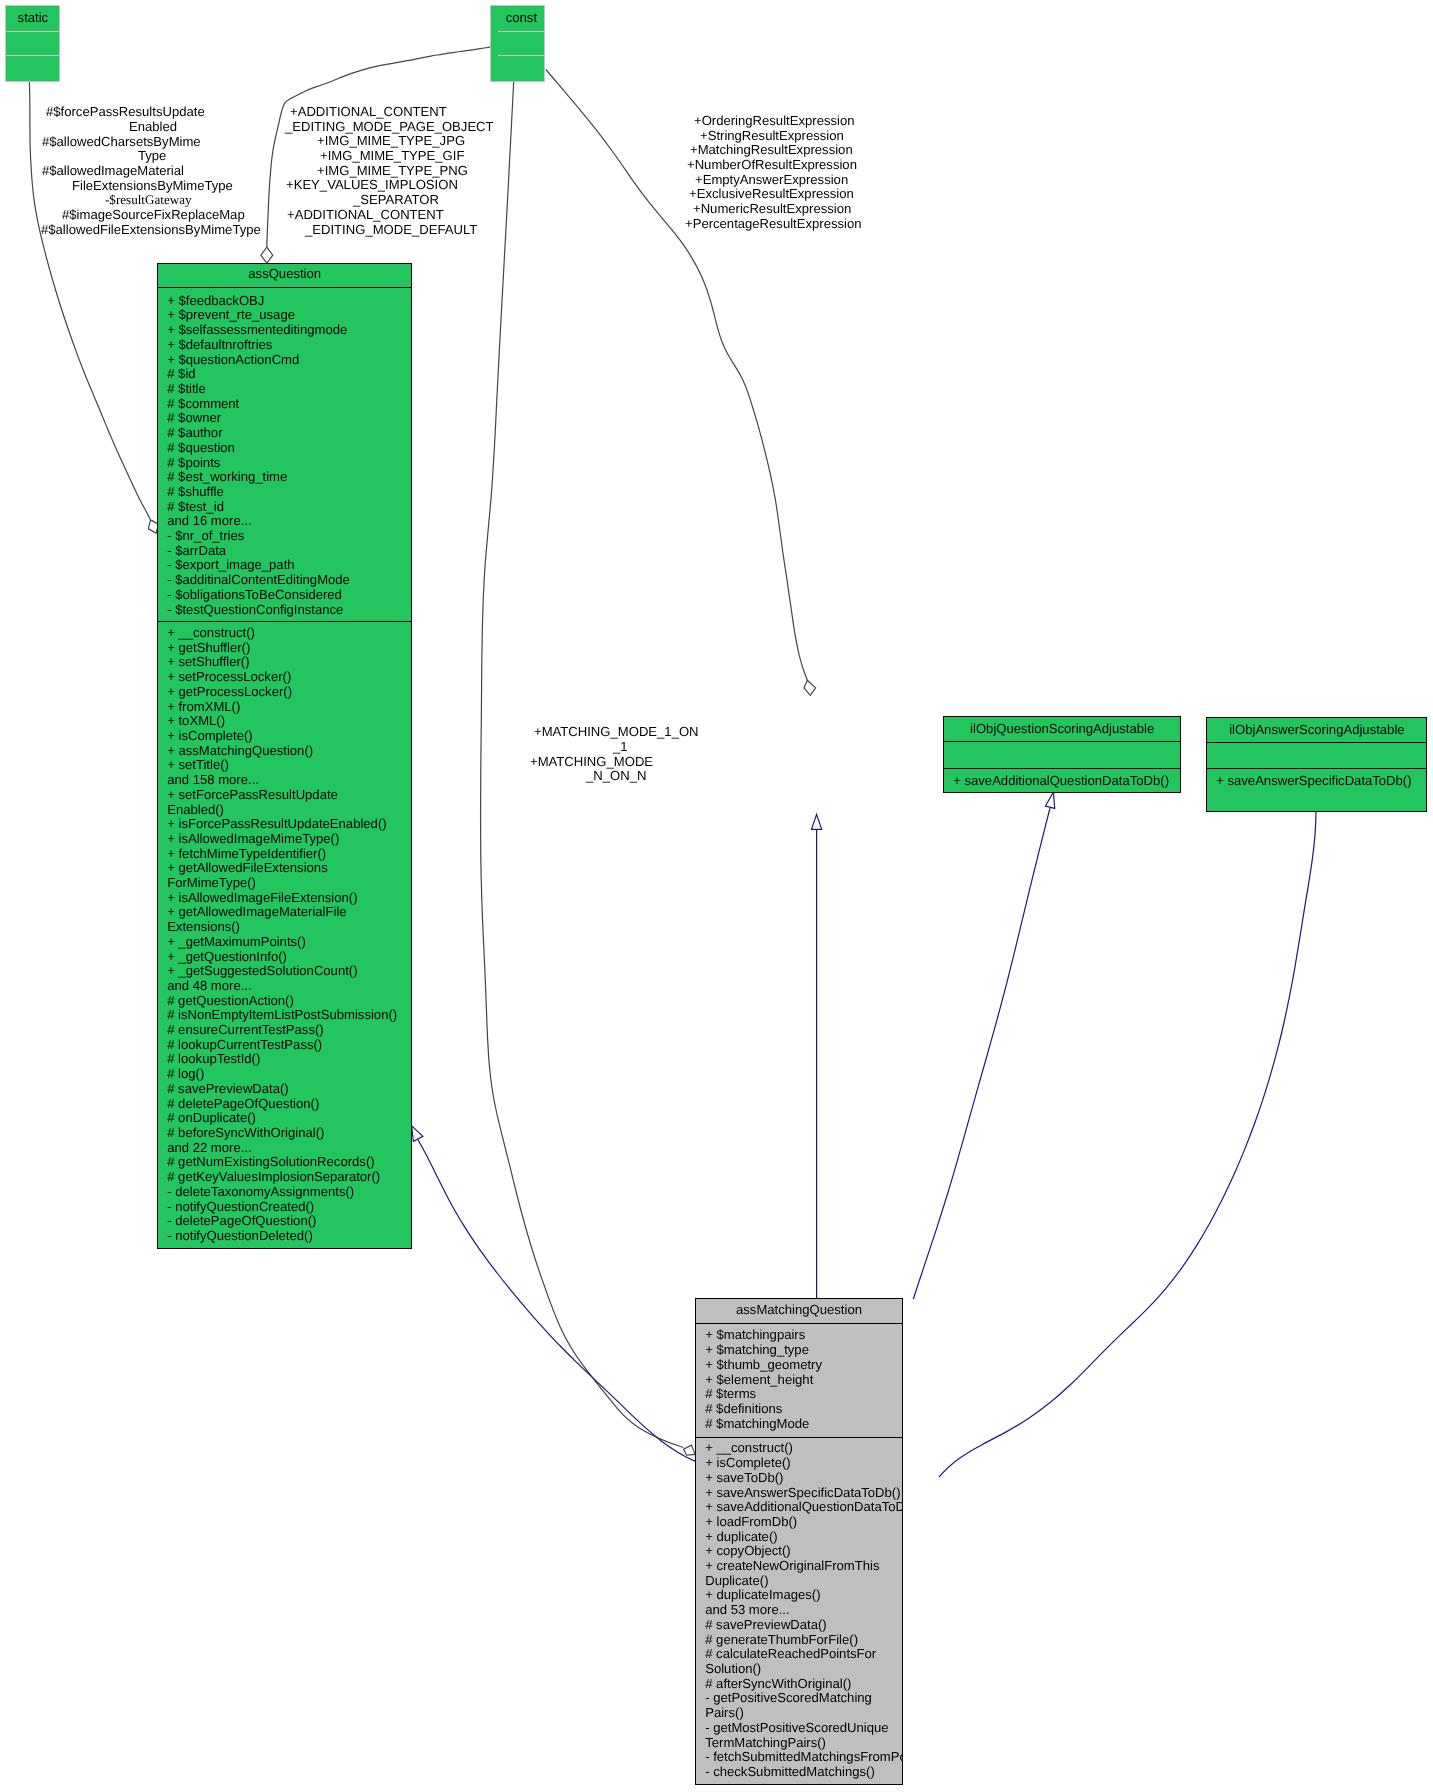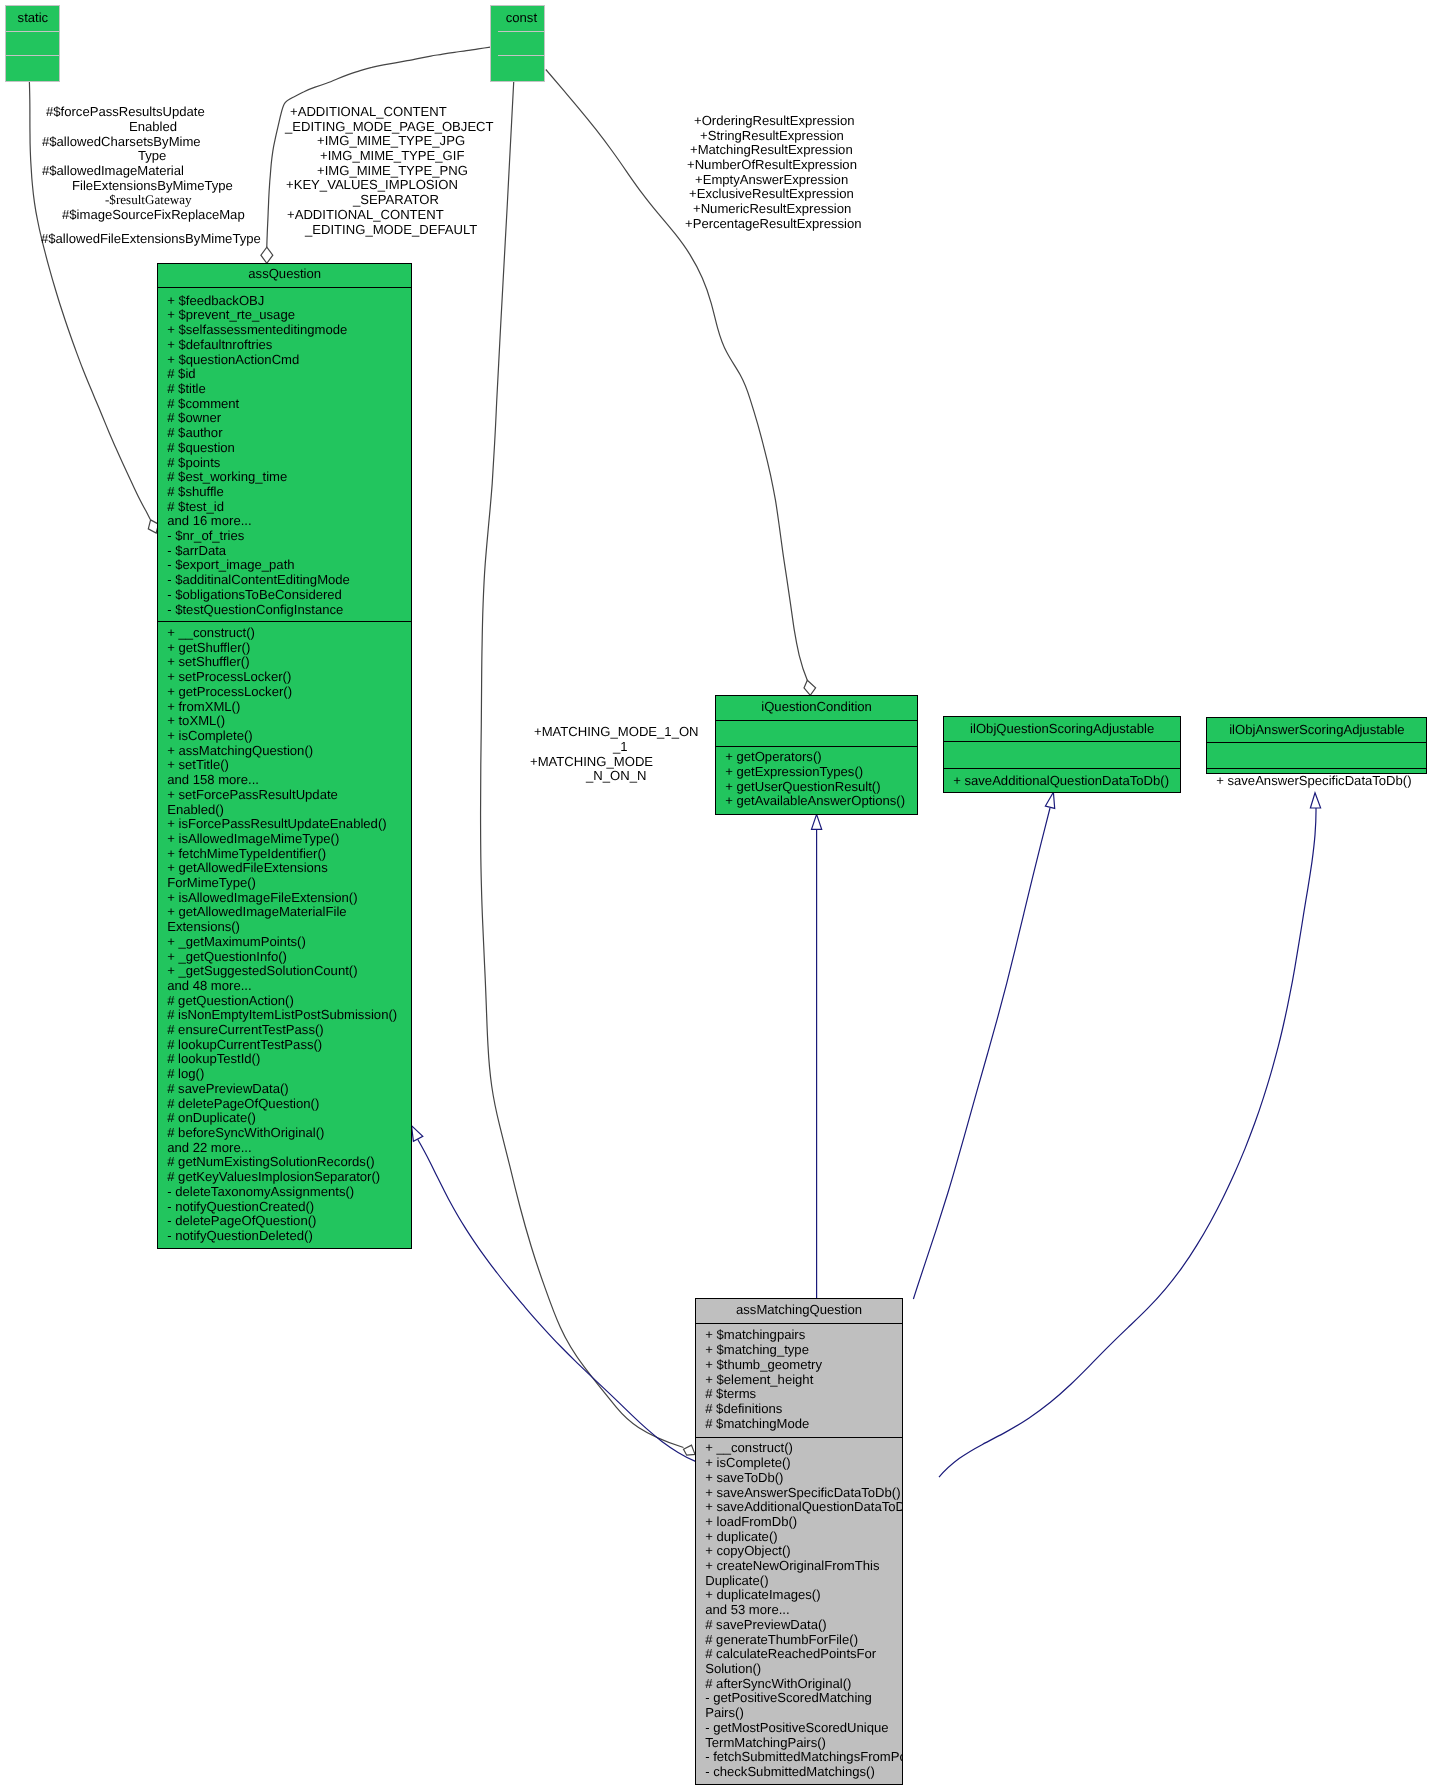--- a/index.html
+++ b/index.html
@@ -143,40 +143,29 @@
       <div class="row"># beforeSyncWithOriginal()</div>
       <div class="row">and 22 more...</div>
       <div class="row"># getNumExistingSolutionRecords()</div>
       <div class="row"># getKeyValuesImplosionSeparator()</div>
       <div class="row">- deleteTaxonomyAssignments()</div>
       <div class="row">- notifyQuestionCreated()</div>
       <div class="row">- deletePageOfQuestion()</div>
       <div class="row">- notifyQuestionDeleted()</div>
     </div>
   </div>
-  <div class="node" style="left:714.90px;top:694.90px;width:203.20px;height:120.40px;border-width:1.0px;">
-    <div class="hdr" style="height:24.80px;padding-top:3.60px;border-bottom-width:1.0px;">iQuestionCondition</div>
-    <div class="sec top" style="height:25.90px;padding-top:0.00px;border-bottom-width:1.0px;">
-    </div>
-    <div class="sec" style="height:67.70px;padding-top:3.80px;">
-      <div class="row">+ getOperators()</div>
-      <div class="row">+ getExpressionTypes()</div>
-      <div class="row">+ getUserQuestionResult()</div>
-      <div class="row">+ getAvailableAnswerOptions()</div>
-    </div>
-  </div>
   <div class="node" style="left:942.80px;top:716.40px;width:238.40px;height:76.70px;border-width:1.0px;">
     <div class="hdr" style="height:25.20px;padding-top:4.70px;border-bottom-width:1.0px;">ilObjQuestionScoringAdjustable</div>
     <div class="sec top" style="height:26.00px;padding-top:0.00px;border-bottom-width:1.0px;">
     </div>
     <div class="sec" style="height:23.50px;padding-top:5.20px;">
       <div class="row">+ saveAdditionalQuestionDataToDb()</div>
     </div>
   </div>
-  <div class="node" style="left:1205.60px;top:716.70px;width:221.80px;height:57px;border-width:1.0px;">
+  <div class="node" style="left:1205.60px;top:716.70px;width:221.80px;height:95px;border-width:1.0px;">
     <div class="hdr" style="height:24.90px;padding-top:4.70px;border-bottom-width:1.0px;">ilObjAnswerScoringAdjustable</div>
     <div class="sec top" style="height:26.00px;padding-top:0.00px;border-bottom-width:1.0px;">
     </div>
     <div class="sec" style="height:23.70px;padding-top:5.20px;">
       <div class="row">+ saveAnswerSpecificDataToDb()</div>
     </div>
   </div>
   <div class="node hl" style="left:694.75px;top:1298.15px;width:208px;height:487.20px;border-width:1.5px;">
     <div class="hdr" style="height:25.00px;padding-top:3.55px;border-bottom-width:1.5px;">assMatchingQuestion</div>
     <div class="sec top" style="height:114.00px;padding-top:4.25px;border-bottom-width:1.5px;">
@@ -216,21 +205,21 @@
   </div>
   <div class="elabel">
     <div class="lline" style="left:45.9px;top:105.10px;">#$forcePassResultsUpdate</div>
     <div class="lline" style="left:129.4px;top:119.80px;">Enabled</div>
     <div class="lline" style="left:42.0px;top:134.50px;">#$allowedCharsetsByMime</div>
     <div class="lline" style="left:138.2px;top:149.20px;">Type</div>
     <div class="lline" style="left:42.0px;top:163.90px;">#$allowedImageMaterial</div>
     <div class="lline" style="left:71.5px;top:178.60px;">FileExtensionsByMimeType</div>
     <div class="lline" style="left:104.5px;top:193.30px;font-family:Liberation Serif, serif;">-$resultGateway</div>
     <div class="lline" style="left:61.5px;top:208.00px;">#$imageSourceFixReplaceMap</div>
-    <div class="lline" style="left:40.9px;top:222.70px;margin-top:9px;">#$allowedFileExtensionsByMimeType</div>
+    <div class="lline" style="left:40.9px;top:222.70px;">#$allowedFileExtensionsByMimeType</div>
   </div>
   <div class="elabel">
     <div class="lline" style="left:289.8px;top:104.90px;">+ADDITIONAL_CONTENT</div>
     <div class="lline" style="left:284.7px;top:119.60px;">_EDITING_MODE_PAGE_OBJECT</div>
     <div class="lline" style="left:316.9px;top:134.30px;">+IMG_MIME_TYPE_JPG</div>
     <div class="lline" style="left:319.7px;top:149.00px;">+IMG_MIME_TYPE_GIF</div>
     <div class="lline" style="left:316.6px;top:163.70px;">+IMG_MIME_TYPE_PNG</div>
     <div class="lline" style="left:285.9px;top:178.40px;">+KEY_VALUES_IMPLOSION</div>
     <div class="lline" style="left:352.9px;top:193.10px;">_SEPARATOR</div>
     <div class="lline" style="left:286.7px;top:207.80px;">+ADDITIONAL_CONTENT</div>

